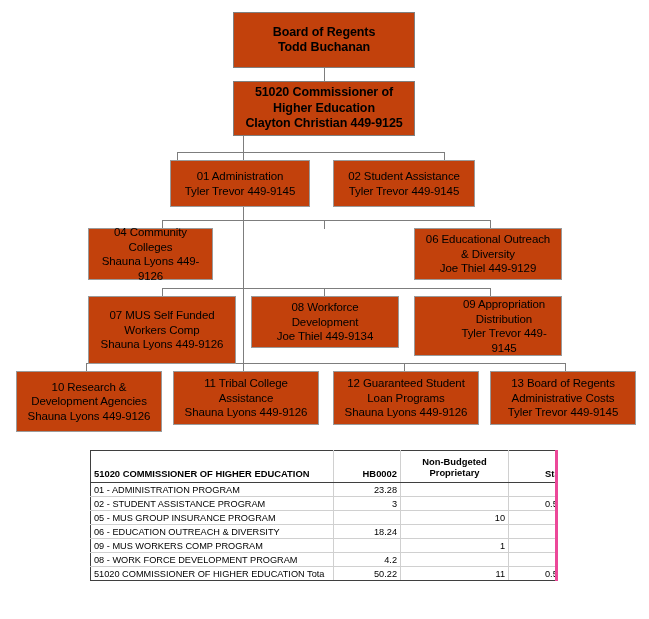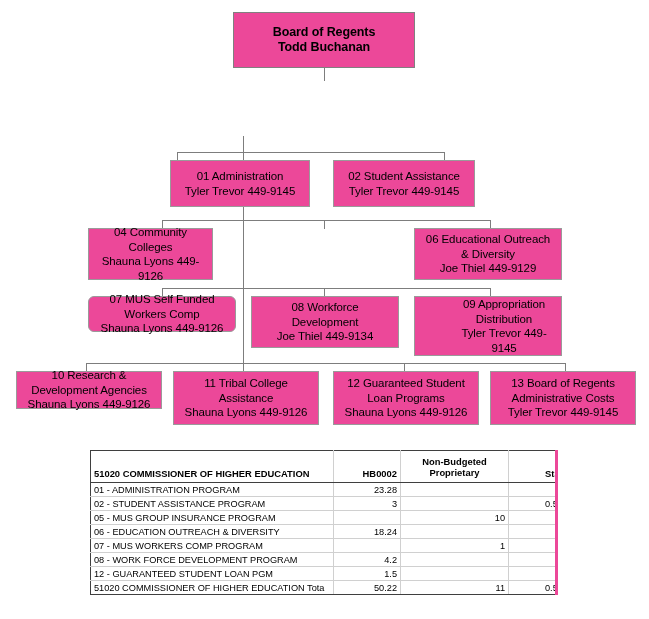--- a/index.html
+++ b/index.html
@@ -9,21 +9,21 @@
     font-family:"Liberation Sans", sans-serif;
     color:#000;
     position:relative;
     overflow:hidden;
   }
   #chart{position:absolute;left:0;top:0;width:649px;height:440px;}
 
   .node{
     position:absolute;
     border:1px solid #9a9a9a;
-    background:#ec4899;
+    background:#c2410c;
     box-sizing:border-box;
     display:flex;
     align-items:center;
     justify-content:center;
     text-align:center;
     font-size:11.5px;
     line-height:14.5px;
     letter-spacing:-0.1px;
   }
   .node.root{border-color:#808080;font-weight:bold;font-size:12.5px;line-height:15.5px;}
@@ -103,57 +103,62 @@
   <div class="ln vln" style="left:86px;top:363px;height:9px;"></div>
   <div class="ln vln" style="left:243px;top:363px;height:9px;"></div>
   <div class="ln vln" style="left:404px;top:363px;height:9px;"></div>
   <div class="ln vln" style="left:565px;top:363px;height:9px;"></div>
 
   <div class="node root" style="left:233px;top:12px;width:182px;height:56px;">
     <span class="txt">Board of Regents
 Todd Buchanan</span>
   </div>
 
+  <div class="node lvl1" style="left:233px;top:81px;width:182px;height:55px;">
+    <span class="txt">51020 Commissioner of
+Higher Education
+Clayton Christian 449-9125</span>
+  </div>
 
   <div class="node" style="left:170px;top:160px;width:140px;height:47px;">
     <span class="txt">01 Administration
 Tyler Trevor 449-9145</span>
   </div>
   <div class="node" style="left:333px;top:160px;width:142px;height:47px;">
     <span class="txt">02 Student Assistance
 Tyler Trevor 449-9145</span>
   </div>
 
   <div class="node" style="left:88px;top:228px;width:125px;height:52px;">
     <span class="txt">04 Community Colleges
 Shauna Lyons 449-9126</span>
   </div>
   <div class="node" style="left:414px;top:228px;width:148px;height:52px;">
     <span class="txt">06 Educational Outreach
 &amp; Diversity
 Joe Thiel 449-9129</span>
   </div>
 
-  <div class="node" style="left:88px;top:296px;width:148px;height:36px;border-radius:6px;">
+  <div class="node" style="left:88px;top:296px;width:148px;height:68px;">
     <span class="txt">07 MUS Self Funded
 Workers Comp
 Shauna Lyons 449-9126</span>
   </div>
   <div class="node" style="left:251px;top:296px;width:148px;height:52px;">
     <span class="txt">08 Workforce
 Development
 Joe Thiel 449-9134</span>
   </div>
   <div class="node" style="left:414px;top:296px;width:148px;height:60px;padding-left:32px;">
     <span class="txt">09 Appropriation
 Distribution
 Tyler Trevor 449-9145</span>
   </div>
 
-  <div class="node" style="left:16px;top:371px;width:146px;height:38px;">
+  <div class="node" style="left:16px;top:371px;width:146px;height:61px;">
     <span class="txt">10 Research &amp;
 Development Agencies
 Shauna Lyons 449-9126</span>
   </div>
   <div class="node" style="left:173px;top:371px;width:146px;height:54px;">
     <span class="txt">11 Tribal College
 Assistance
 Shauna Lyons 449-9126</span>
   </div>
   <div class="node" style="left:333px;top:371px;width:146px;height:54px;">
@@ -202,34 +207,28 @@
         <td class="num">10</td>
         <td class="num"></td>
       </tr>
       <tr>
         <td class="lbl">06 - EDUCATION OUTREACH &amp; DIVERSITY</td>
         <td class="num">18.24</td>
         <td class="num"></td>
         <td class="num"></td>
       </tr>
       <tr>
-        <td class="lbl">07 - MUS WORKERS COMP PROGRAM</td>
+        <td class="lbl">09 - MUS WORKERS COMP PROGRAM</td>
         <td class="num"></td>
         <td class="num">1</td>
         <td class="num"></td>
       </tr>
       <tr>
         <td class="lbl">08 - WORK FORCE DEVELOPMENT PROGRAM</td>
         <td class="num">4.2</td>
-        <td class="num"></td>
-        <td class="num"></td>
-      </tr>
-      <tr>
-        <td class="lbl">12 - GUARANTEED STUDENT LOAN PGM</td>
-        <td class="num">1.5</td>
         <td class="num"></td>
         <td class="num"></td>
       </tr>
       <tr class="total">
         <td class="lbl">51020 COMMISSIONER OF HIGHER EDUCATION Tota</td>
         <td class="num">50.22</td>
         <td class="num">11</td>
         <td class="num">0.50</td>
       </tr>
     </tbody>

